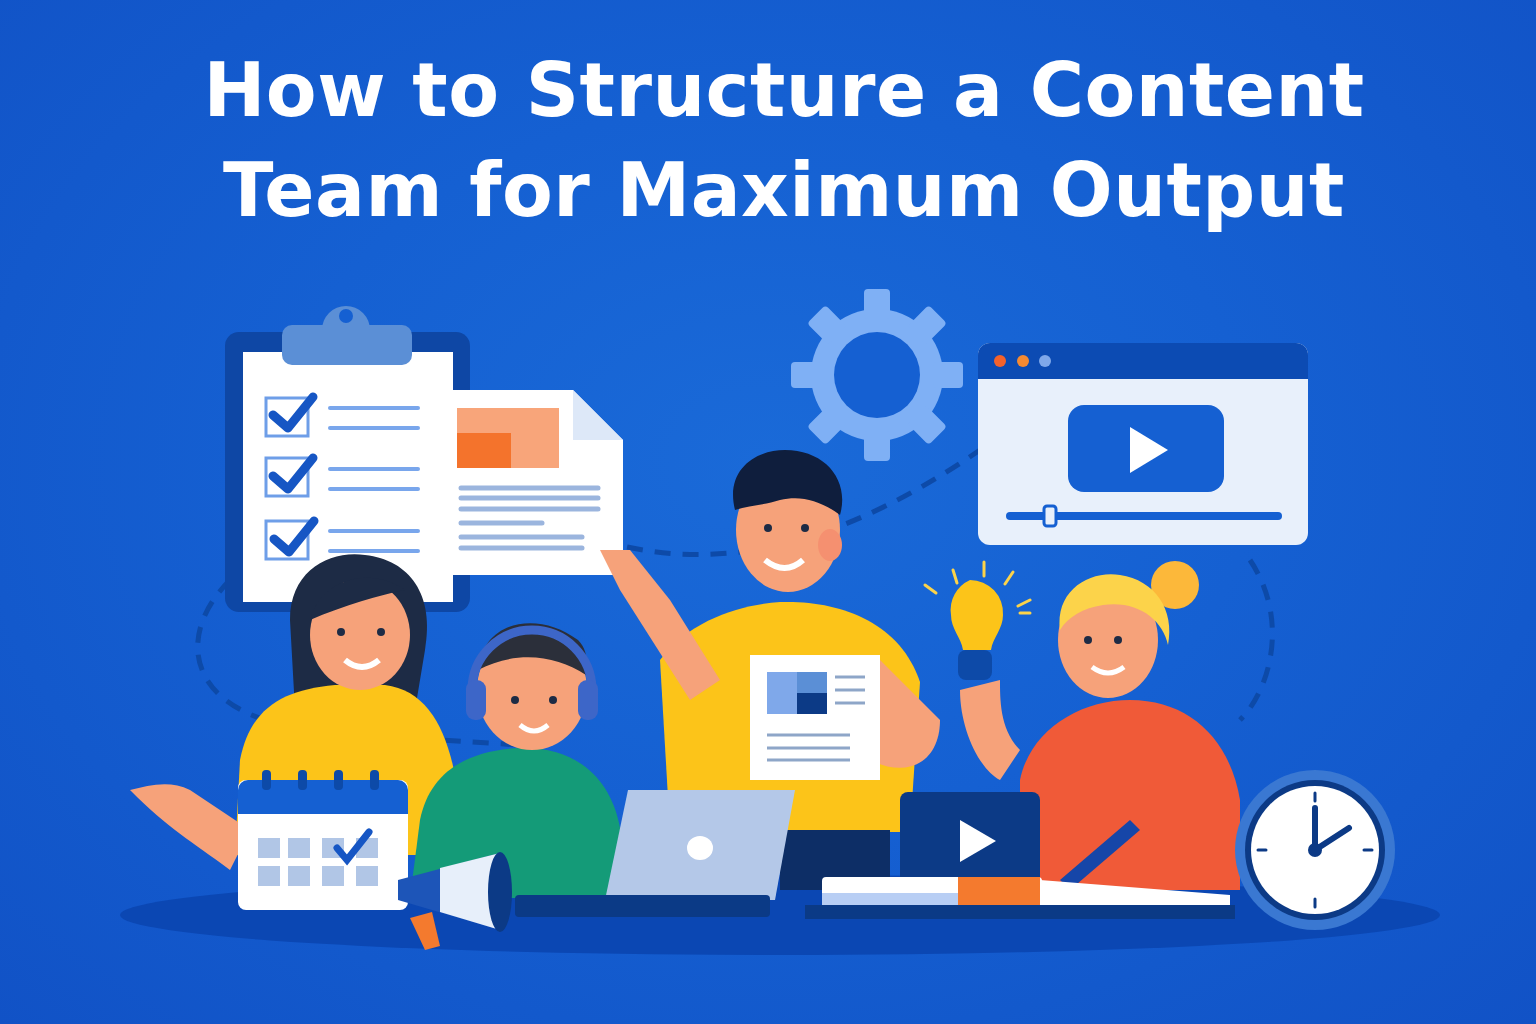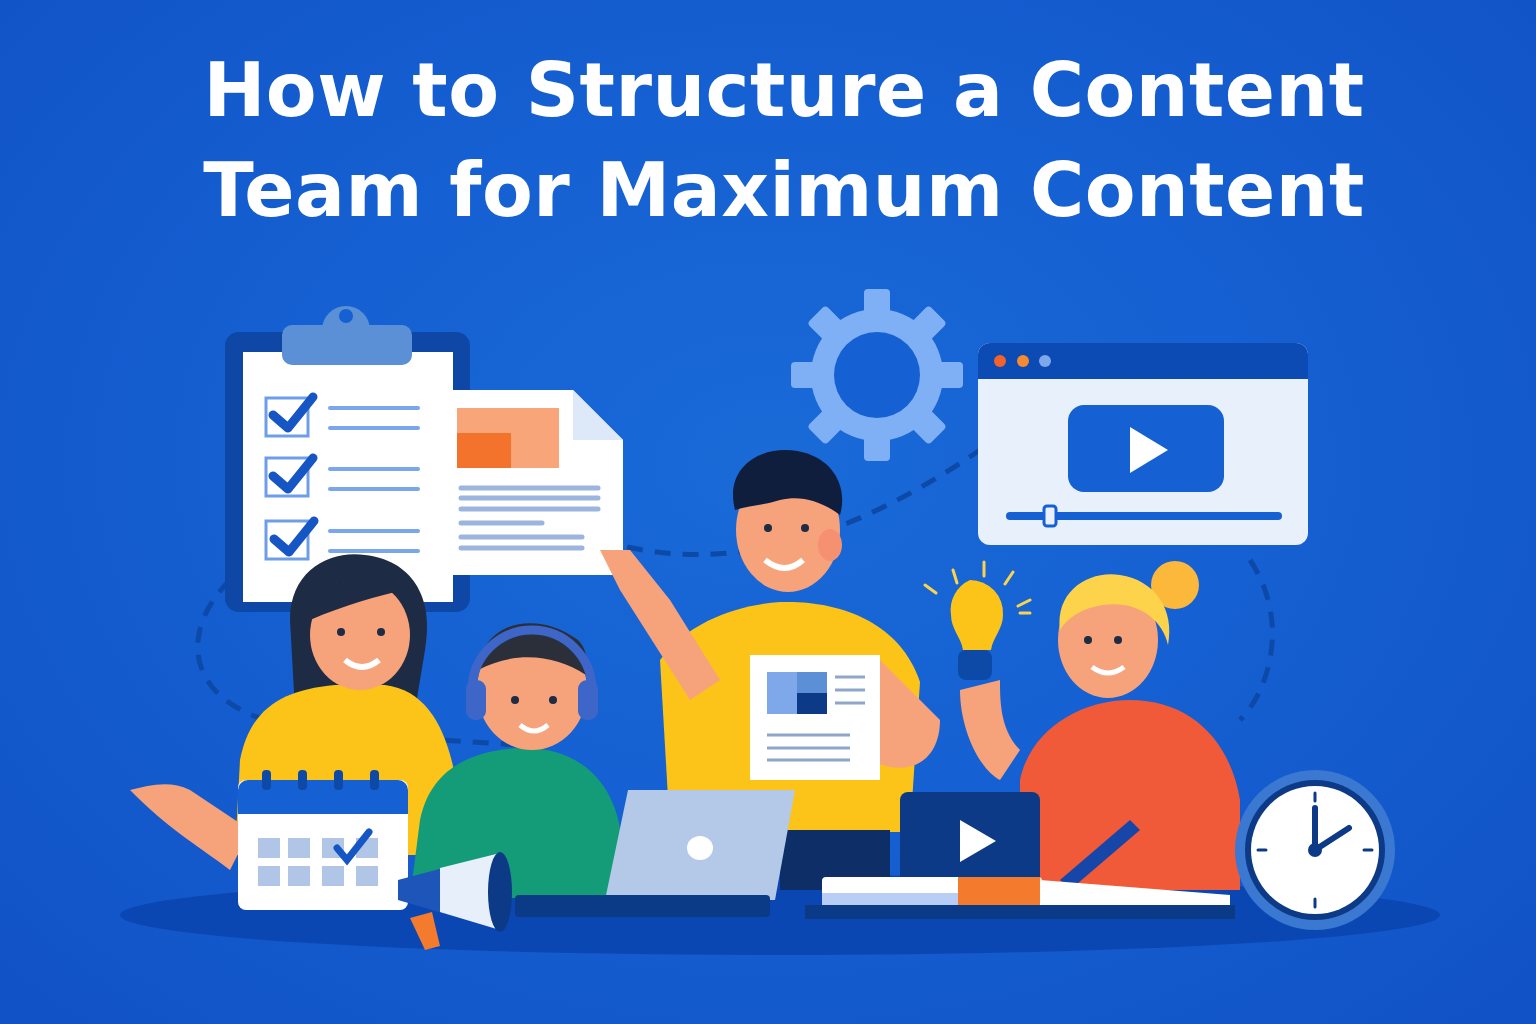--- a/index.html
+++ b/index.html
@@ -16,21 +16,21 @@
     font-size: 74px; line-height: 100px; letter-spacing: 0.5px;
   }
   .title div { white-space: nowrap; padding-left: 32px; }
   svg.scene { position: absolute; left: 0; top: 0; }
 </style>
 </head>
 <body>
 
 <div class="title">
   <div>How to Structure a Content</div>
-  <div>Team for Maximum Content</div>
+  <div>Team for Maximum Output</div>
 </div>
 
 <svg class="scene" width="1536" height="1024" viewBox="0 0 1536 1024">
 
   <g fill="none" stroke="#0d4aa8" stroke-width="5" stroke-dasharray="16 12">
     <path d="M230 580 C170 640 190 720 320 730 C400 738 440 740 520 745"></path>
     <path d="M600 540 C700 570 820 560 980 450"></path>
     <path d="M1250 560 C1290 620 1270 690 1240 720"></path>
   </g>
 

